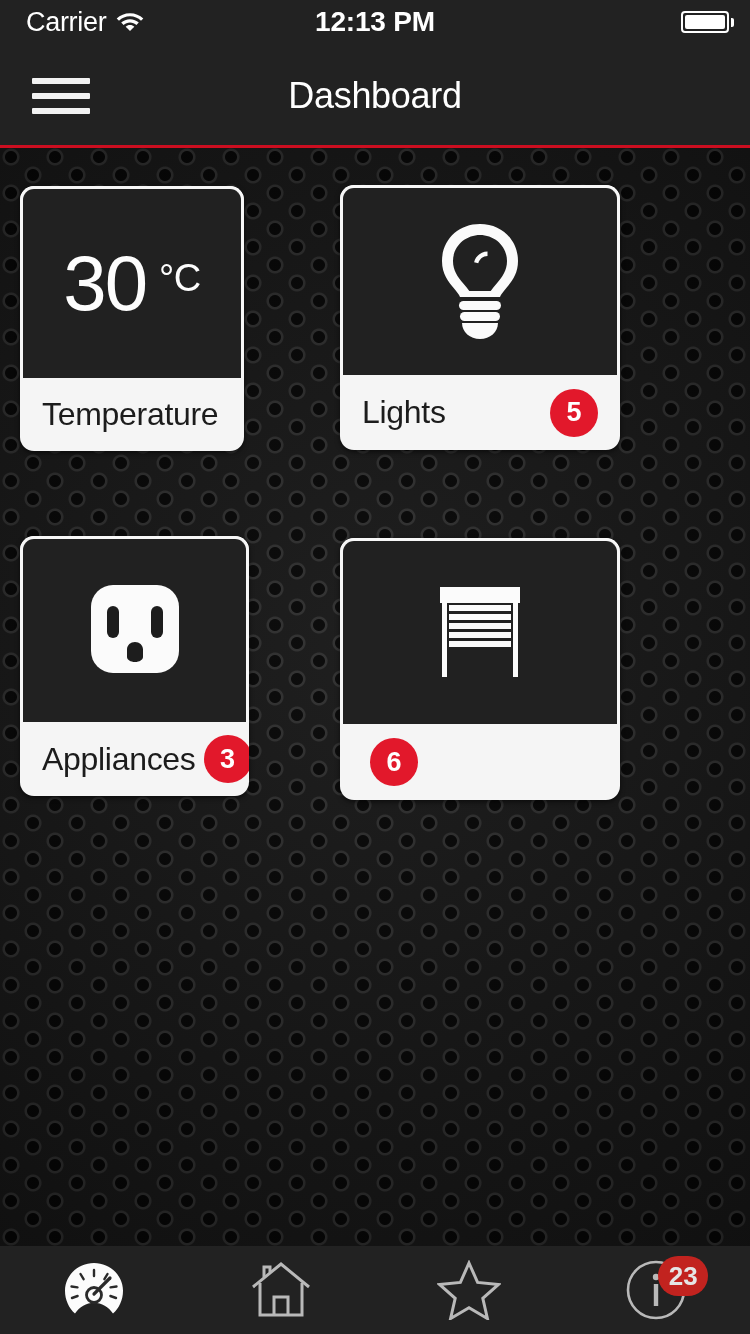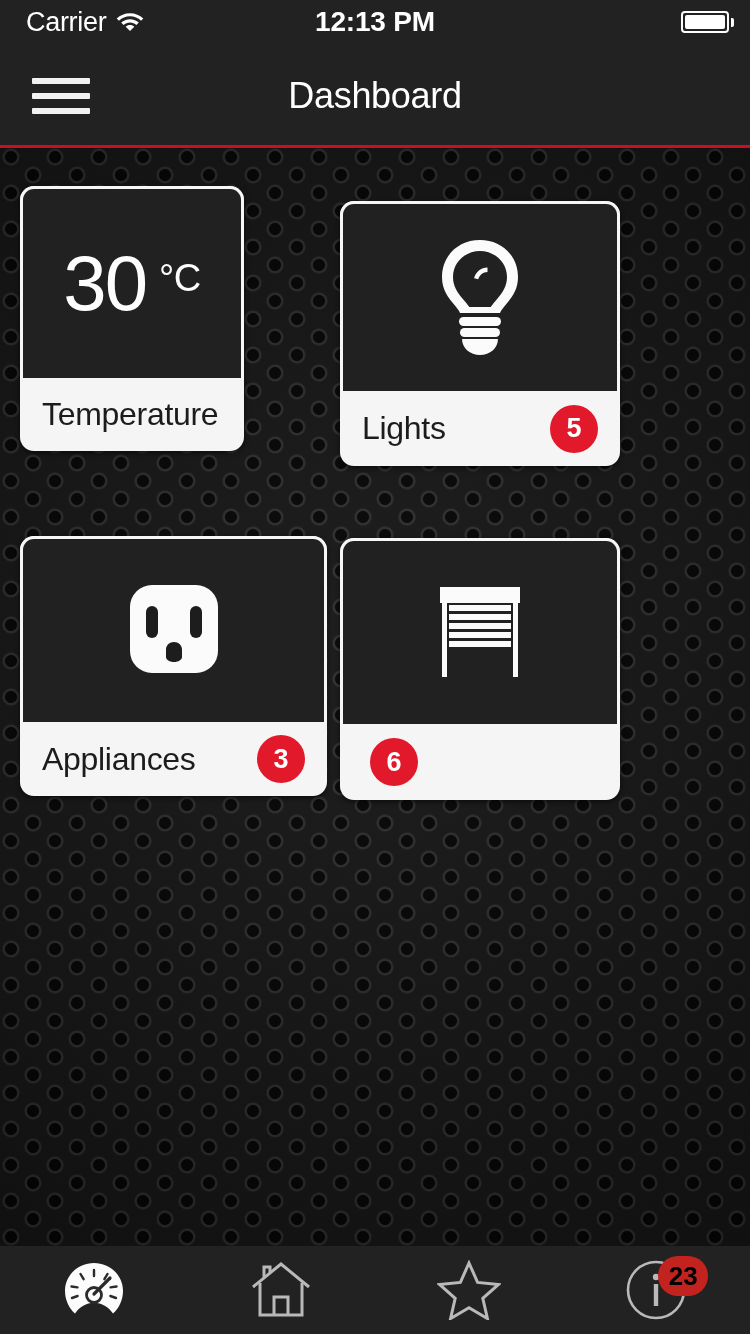--- a/index.html
+++ b/index.html
@@ -128,21 +128,21 @@
     flex:1; position:relative;
     display:flex; align-items:center; justify-content:center;
     cursor:pointer;
   }
   .tab-icon { position:relative; width:72px; height:64px;
     display:flex; align-items:center; justify-content:center; }
   .tab-badge {
     position:absolute; left:50%; top:-2px;
     transform:translateX(2px);
     min-width:50px; height:40px; border-radius:20px;
-    background:#c2231f; color:#000000;
+    background:#c2231f; color:#e5e5e5;
     font-size:26px; font-weight:bold;
     display:flex; align-items:center; justify-content:center;
     padding:0 8px;
   }
 </style>
 </head>
 <body>
 
 <div id="bg-texture"></div>
 <div id="bg-vignette"></div>
@@ -184,39 +184,39 @@
       <div class="temp-readout">
         <span class="temp-value">30</span>
         <span class="temp-unit">°C</span>
       </div>
     </div>
     <div class="tile-footer" style="height:73px;">
       <span class="tile-label">Temperature</span>
     </div>
   </div>
 
-  <div class="tile" style="left:340px; top:53px; width:280px; height:265px;">
+  <div class="tile" style="left:340px; top:37px; width:280px; height:265px;">
     <div class="tile-visual" style="height:190px;">
       <span>
         <svg width="104" height="118" viewBox="0 0 104 118">
           <path d="M52 3C30 3 14 19 14 40c0 13 6.5 21 12.5 28 2.5 3 4.5 5.5 5.5 8h40c1-2.5 3-5 5.5-8C83.5 61 90 53 90 40 90 19 74 3 52 3zm0 11c14.5 0 27 11 27 26 0 9.5-4.6 15.8-10.3 22.5-2.2 2.6-4.3 5.1-6 7.5H41.3c-1.7-2.4-3.8-4.9-6-7.5C29.6 55.8 25 49.5 25 40c0-15 12.5-26 27-26z" fill="#fbfbfb"></path>
           <path d="M59.5 30.5c-6.5 0-12 4.6-13.4 10.8l4.2 1c1-4.3 4.8-7.4 9.2-7.4z" fill="#fbfbfb"></path>
           <rect x="31" y="80" width="42" height="9" rx="4.5" fill="#fbfbfb"></rect>
           <rect x="32" y="91" width="40" height="9" rx="4.5" fill="#fbfbfb"></rect>
           <path d="M34 102h36c0 9-8 16-18 16s-18-7-18-16z" fill="#fbfbfb"></path>
         </svg>
       </span>
     </div>
     <div class="tile-footer" style="height:75px;">
       <span class="tile-label">Lights</span>
       <span class="badge">5</span>
     </div>
   </div>
 
-  <div class="tile" style="left:20px; top:388px; width:307px; height:260px;">
+  <div class="tile" style="left:20px; top:388px; width:229px; height:260px;">
     <div class="tile-visual" style="height:186px;">
       <span>
         <svg width="88" height="88" viewBox="0 0 88 88">
           <rect x="0" y="0" width="88" height="88" rx="22" fill="#fbfbfb"></rect>
           <rect x="16" y="21" width="12" height="32" rx="6" fill="#1d1d1d"></rect>
           <rect x="60" y="21" width="12" height="32" rx="6" fill="#1d1d1d"></rect>
           <path d="M44 57c4.4 0 8 3.2 8 7.2V72c0 2.8-3.6 5-8 5s-8-2.2-8-5v-7.8c0-4 3.6-7.2 8-7.2z" fill="#1d1d1d"></path>
         </svg>
       </span>
     </div>

